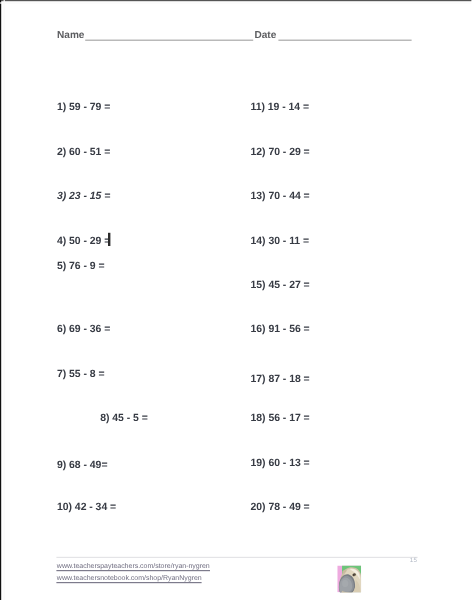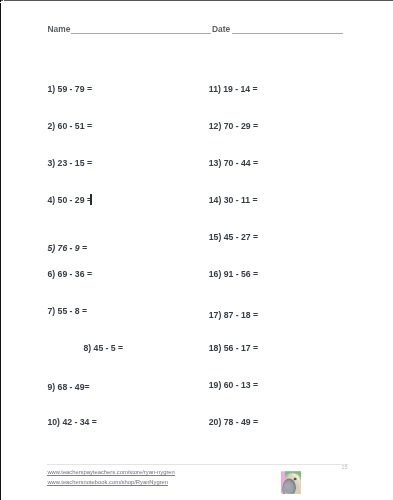--- a/index.html
+++ b/index.html
@@ -82,23 +82,23 @@
     </div>
     <div class="fld" id="date-field">
       <span class="lbl">Date</span>
       <span class="rule"></span>
     </div>
   </div>
 
   <div class="col" id="col-left">
       <span class="prob" style="top: 84px;">1) 59 - 79 =</span>
       <span class="prob" style="top: 120.95px;">2) 60 - 51 =</span>
-      <span class="prob" style="top: 157.9px;">3) 23 - 15 =</span>
+      <span class="prob" style="top: 157.9px; font-style: italic;">3) 23 - 15 =</span>
       <span class="prob" style="top: 194.85px;">4) 50 - 29 =</span>
-      <span class="prob" style="top: 243px; font-style: italic;">5) 76 - 9 =</span>
+      <span class="prob" style="top: 216px;">5) 76 - 9 =</span>
       <span class="prob" style="top: 268.75px;">6) 69 - 36 =</span>
       <span class="prob" style="top: 305.7px;">7) 55 - 8 =</span>
       <span class="prob" style="top: 342.65px; padding-left: 36px;">8) 45 - 5 =</span>
       <span class="prob" style="top: 382px;">9) 68 - 49=</span>
       <span class="prob" style="top: 416.55px;">10) 42 - 34 =</span>
     </div>
   <div class="col" id="col-right">
       <span class="prob" style="top: 84px;">11) 19 - 14 =</span>
       <span class="prob" style="top: 120.95px; text-align: center;">12) 70 - 29 =</span>
       <span class="prob" style="top: 157.9px;">13) 70 - 44 =</span>

